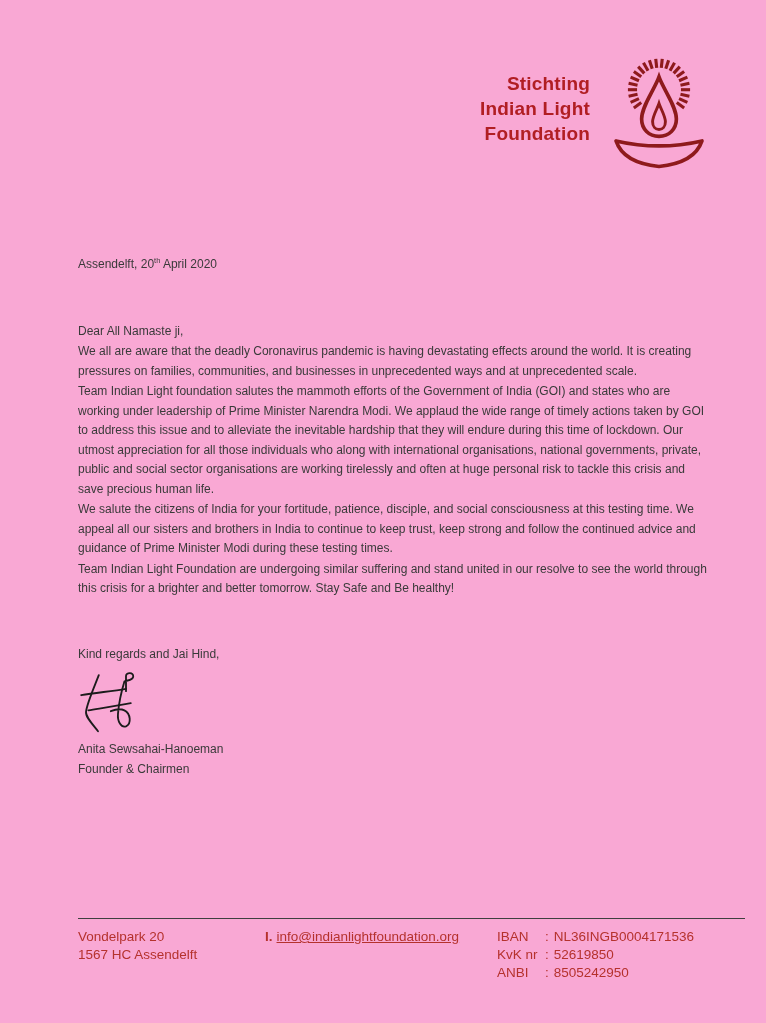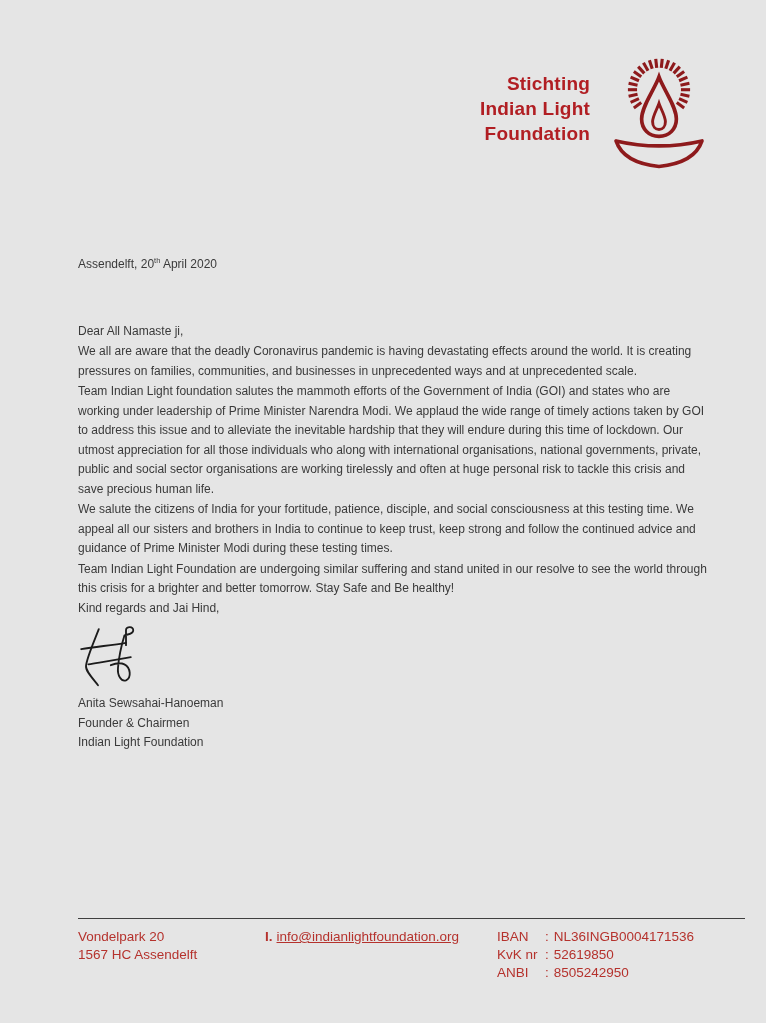--- a/index.html
+++ b/index.html
@@ -7,21 +7,21 @@
   body {
     font-family: "Liberation Sans", "DejaVu Sans", sans-serif;
     width: 766px;
     height: 1023px;
     overflow: hidden;
     color: #3a3a3a;
   }
   .page {
     width: 766px;
     height: 1023px;
-    background: #e5e5e5;
+    background: #f9a8d4;
     position: relative;
   }
   
   .header {
     display: flex;
     justify-content: flex-end;
     align-items: center;
     gap: 14px;
     padding: 44px 52px 0 0;
     height: 172px;
@@ -39,21 +39,21 @@
   
   .letter {
     padding: 0 56px 0 78px;
     font-size: 12px;
     line-height: 19.5px;
   }
   .dateline { margin-top: 83px; }
   sup { font-size: 0.62em; vertical-align: super; line-height: 0; }
   .salutation { margin-top: 47px; }
   .para { margin-top: 1px; max-width: 648px; }
-  .closing { }
+  .closing { margin-top: 46px; }
   .signature-svg { display: block; margin: 6px 0 2px 0; }
   .signature-svg path { stroke: #1c1c1c; stroke-width: 2.3; fill: none; stroke-linecap: round; }
   .signer-block { line-height: 19.5px; }
   
   .footer {
     position: absolute;
     left: 78px;
     right: 22px;
     top: 918px;
   }
@@ -136,21 +136,20 @@
     <svg class="signature-svg" width="72" height="68" viewBox="0 0 90 84">
       <path d="M26,6 C19,24 11,42 10,52 C9.5,58 17,66 25,76"></path>
       <path d="M4,31 C22,28 42,26 60,23"></path>
       <path d="M60,26 C60,16 60,8 60,7 C60,2 70,2 69,8 C68,13 61,12 58,14 C55,24 51,42 50,54 C49,64 54,72 60,70 C67,67 66,54 58,50 C52,47 46,49 41,51"></path>
       <path d="M13,50 C31,47 50,44 66,41"></path>
     </svg>
 
     <div class="signer-block">
       <div>Anita Sewsahai-Hanoeman</div>
       <div>Founder &amp; Chairmen</div>
-      <div>Indian Light Foundation</div>
     </div>
   </main>
 
   <footer class="footer">
     <hr class="footer-rule">
     <div class="footer-cols">
       <div class="footer-address">
         <div>Vondelpark 20</div>
         <div>1567 HC Assendelft</div>
       </div>

